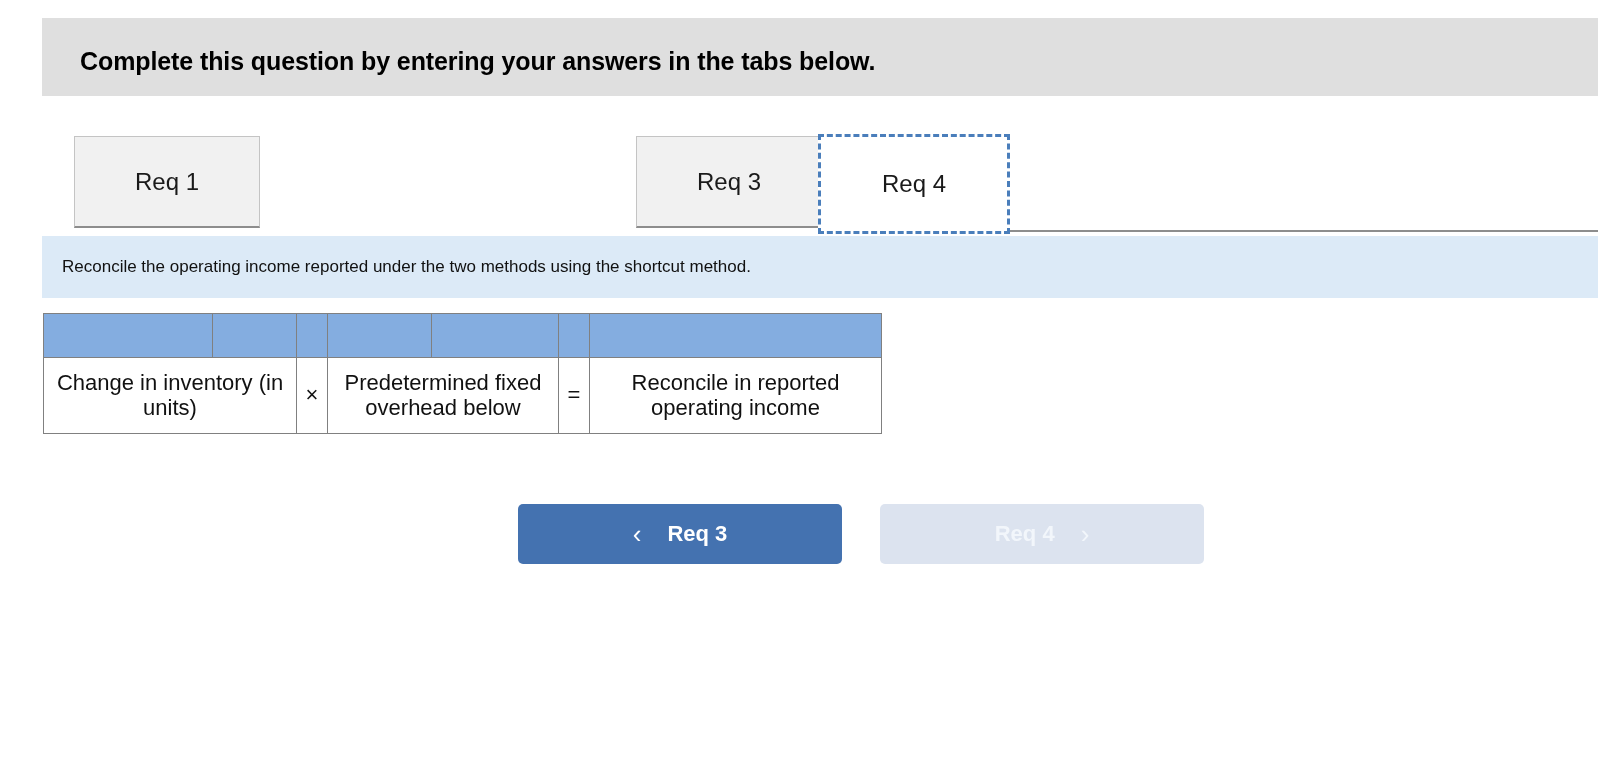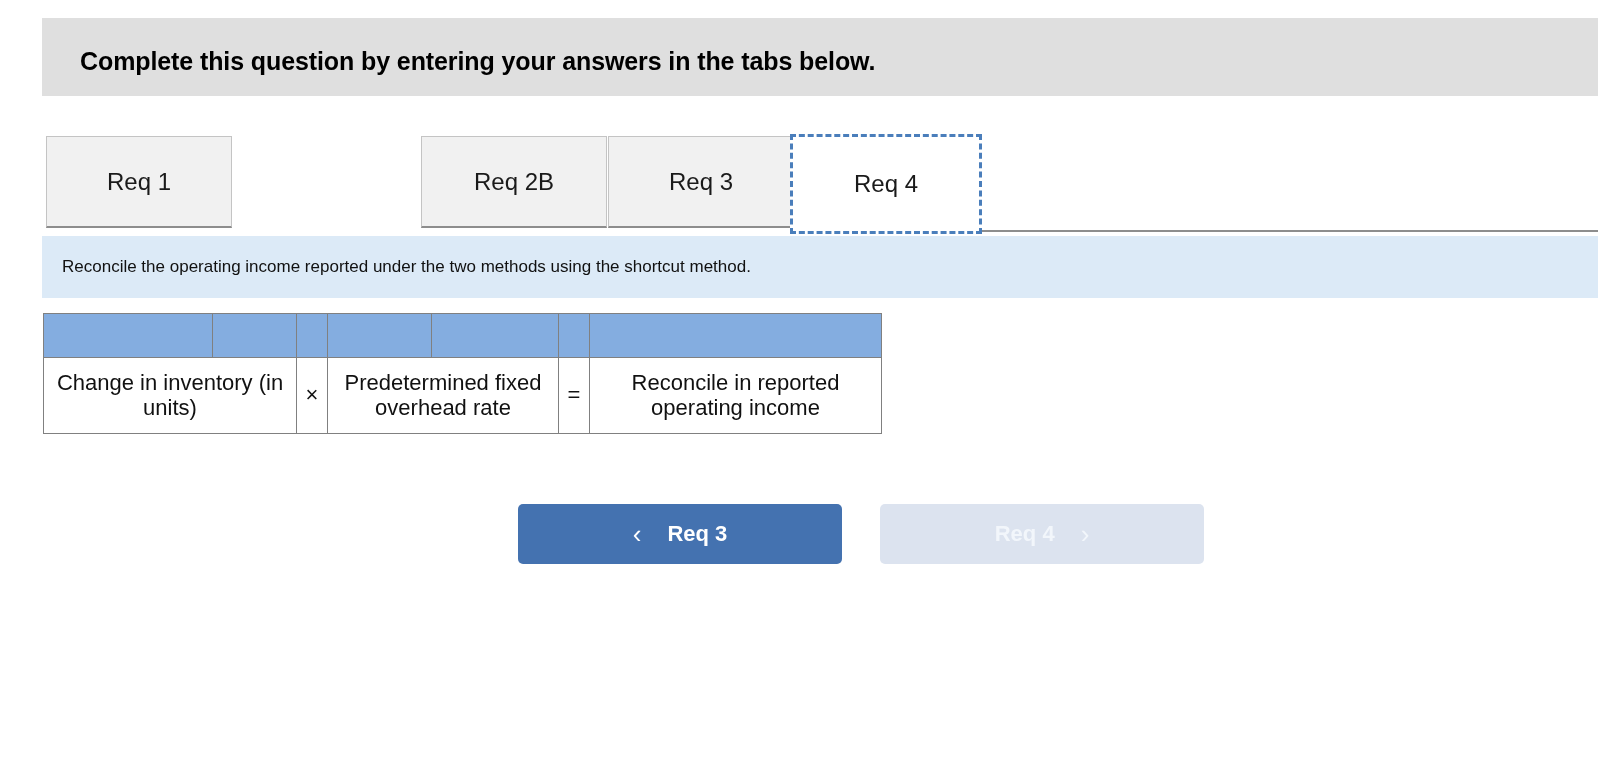--- a/index.html
+++ b/index.html
@@ -52,20 +52,21 @@
     background: #f1f1f1;
     border: 1px solid #c4c4c4;
     border-bottom: 2px solid #8d8d8d;
     display: flex;
     align-items: center;
     justify-content: center;
     font-size: 24px;
     color: #1a1a1a;
     cursor: pointer;
     user-select: none;
+    margin-left: 28px;
   }
   .tab.active {
     background: #ffffff;
     border: 3px dashed #4a7ebb;
     border-bottom: 3px dashed #4a7ebb;
     top: 0px;
     height: 100px;
     z-index: 3;
   }
   #tab-underline {
@@ -202,23 +203,20 @@
 </head>
 <body>
 
 <div id="header-banner">
   <div id="header-title">Complete this question by entering your answers in the tabs below.</div>
 </div>
 
 <div id="tab-strip">
   <div class="tab" id="tab0" style="left: 4px; width: 186px;">
     <span>Req 1</span>
-  </div>
-  <div class="tab" id="tab2" style="left: 379px; width: 186px;">
-    <span>Req 2B</span>
   </div>
   <div class="tab" id="tab3" style="left: 566px; width: 186px;">
     <span>Req 3</span>
   </div>
   <div class="tab active" id="tab4" style="left: 748px; width: 192px;">
     <span>Req 4</span>
   </div>
   <div id="tab-underline" style="left: 940px; width: 616px;"></div>
 </div>
 
@@ -242,21 +240,21 @@
       <td></td>
       <td></td>
       <td></td>
       <td></td>
       <td></td>
       <td></td>
     </tr>
     <tr class="header-row">
       <td colspan="2">Change in inventory (in units)</td>
       <td class="op">×</td>
-      <td colspan="2">Predetermined fixed overhead rate</td>
+      <td colspan="2">Predetermined fixed overhead below</td>
       <td class="op">=</td>
       <td>Reconcile in reported operating income</td>
     </tr>
   </tbody>
 </table>
 
 <div id="nav-buttons">
   <div class="nav-btn primary">
     <span class="chev">‹</span>
     <span>Req 3</span>

